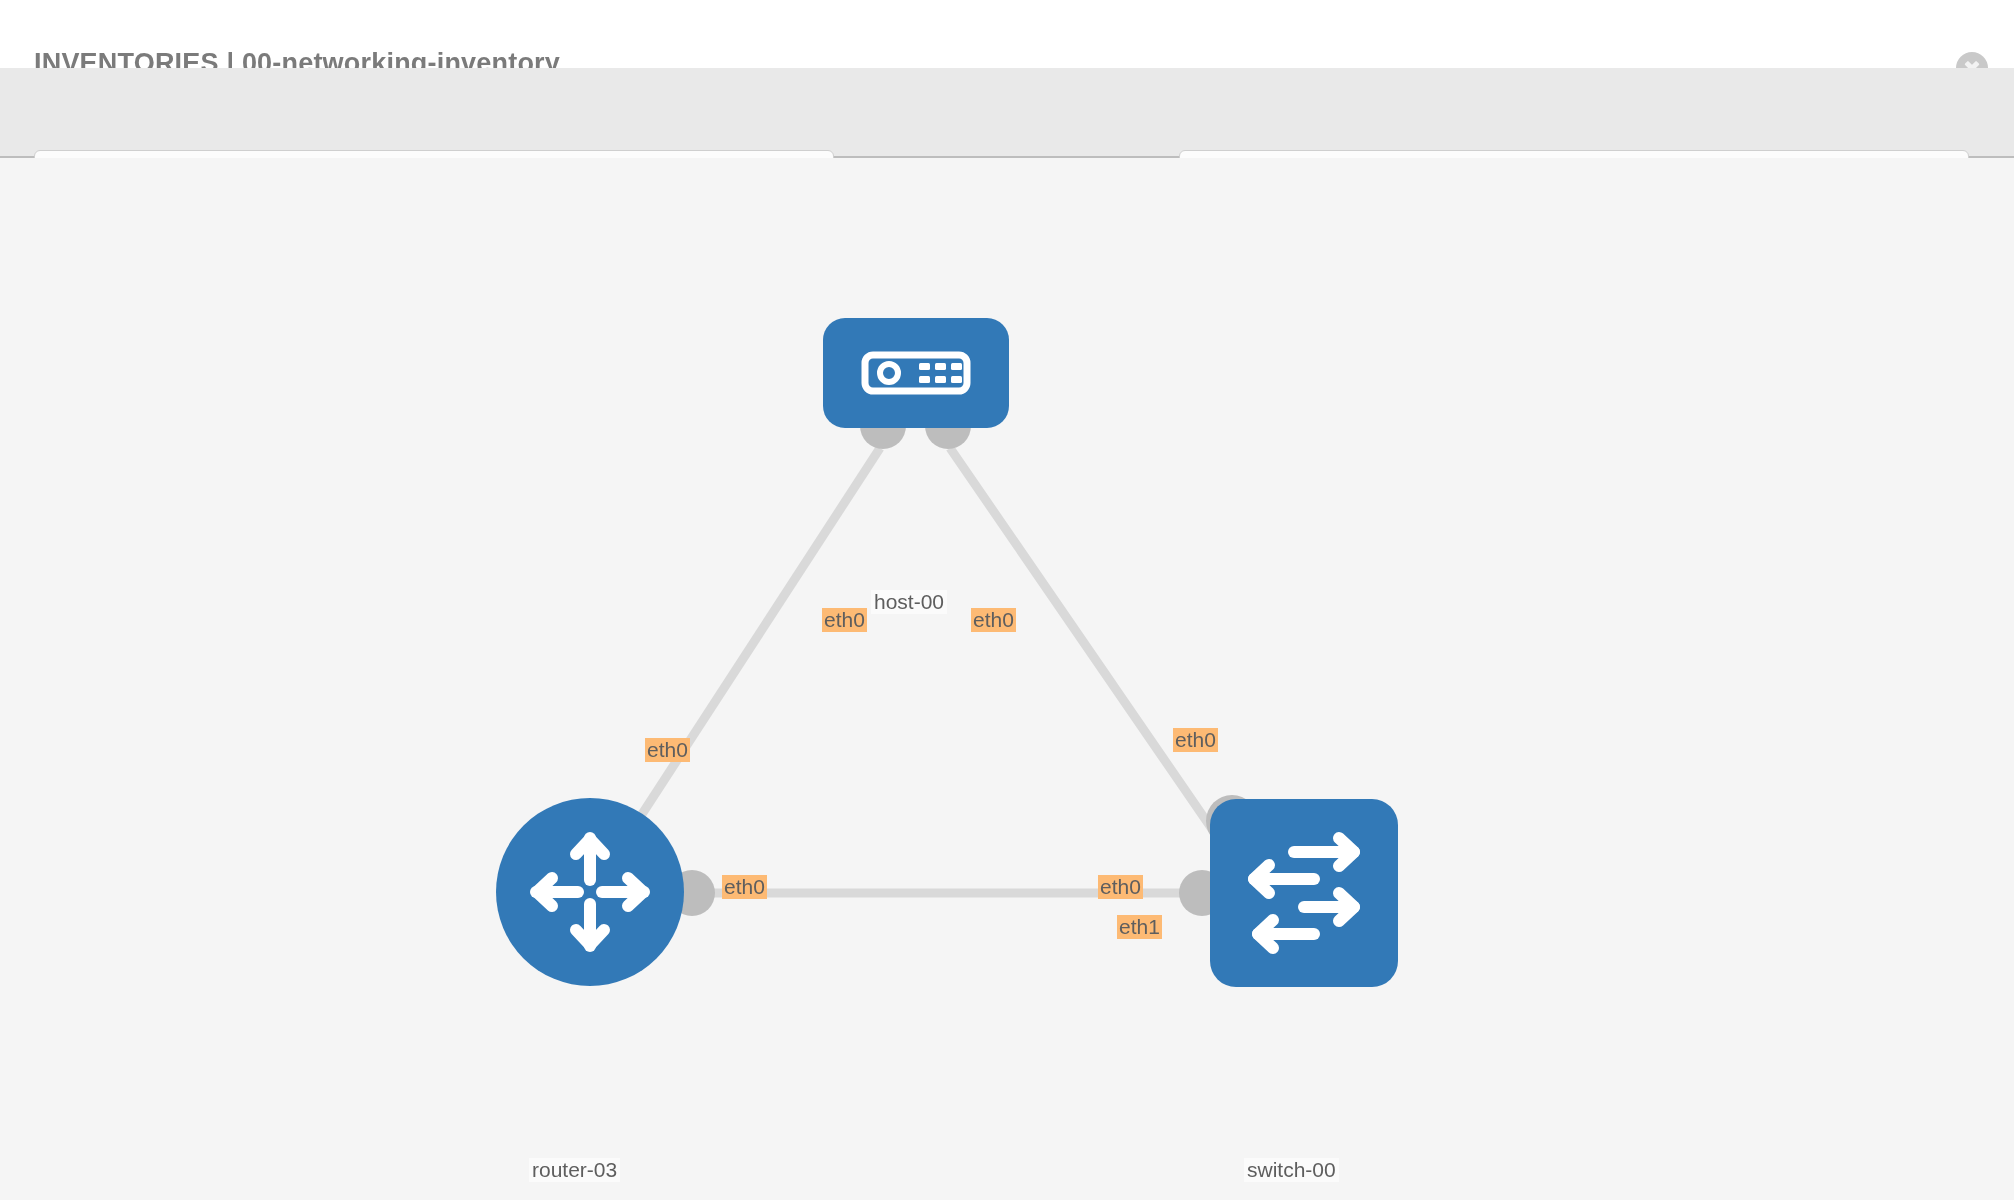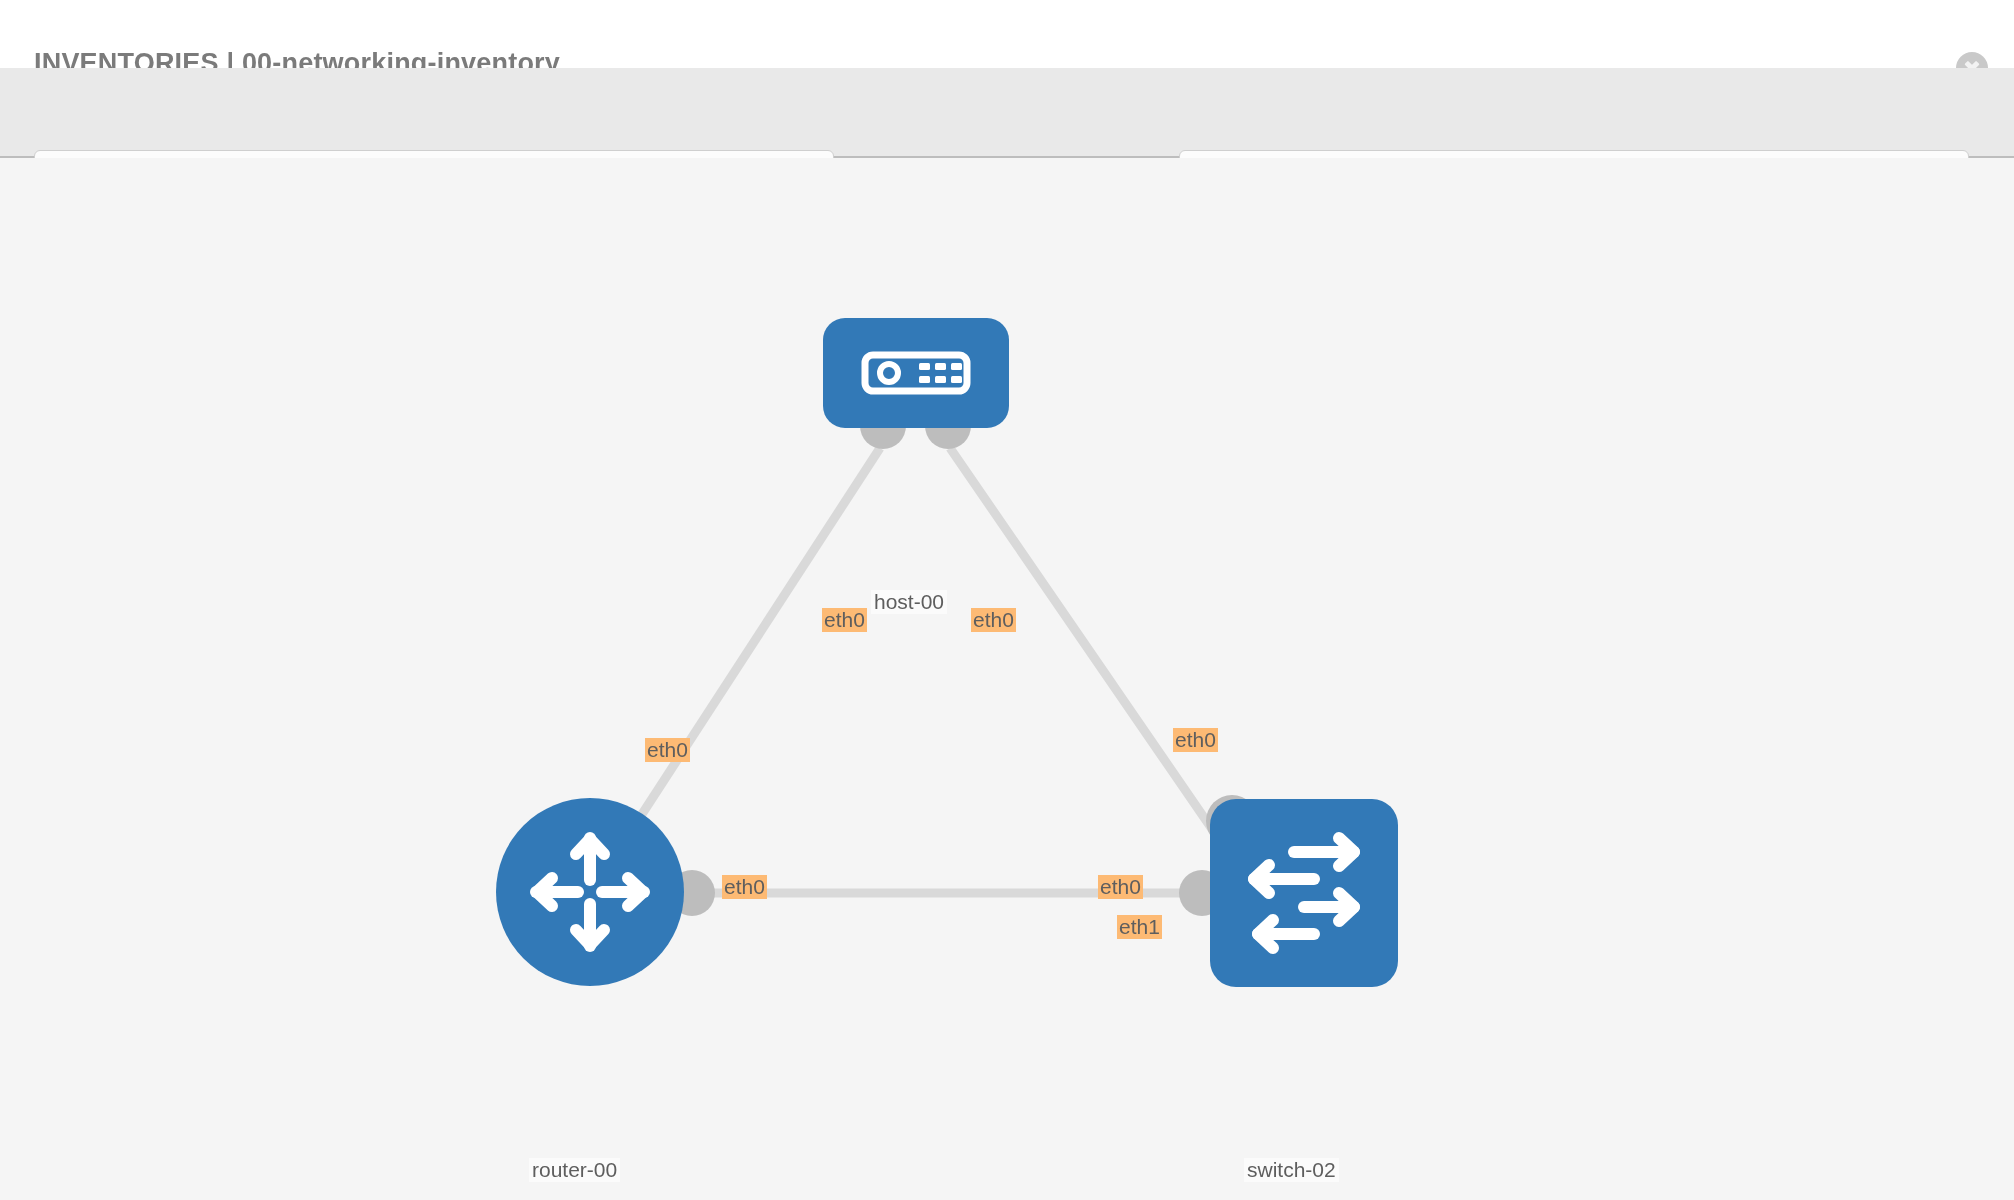--- a/index.html
+++ b/index.html
@@ -284,17 +284,17 @@
 
     <div class="iface-label if-host-left">eth0</div>
     <div class="iface-label if-host-right">eth0</div>
     <div class="iface-label if-router-up">eth0</div>
     <div class="iface-label if-switch-up">eth0</div>
     <div class="iface-label if-router-e0">eth0</div>
     <div class="iface-label if-switch-e0">eth0</div>
     <div class="iface-label if-switch-e1">eth1</div>
 
     <div class="node-label label-host">host-00</div>
-    <div class="node-label label-router">router-00</div>
-    <div class="node-label label-switch">switch-02</div>
+    <div class="node-label label-router">router-03</div>
+    <div class="node-label label-switch">switch-00</div>
 
   </div>
 </div>
 
 </body></html>

